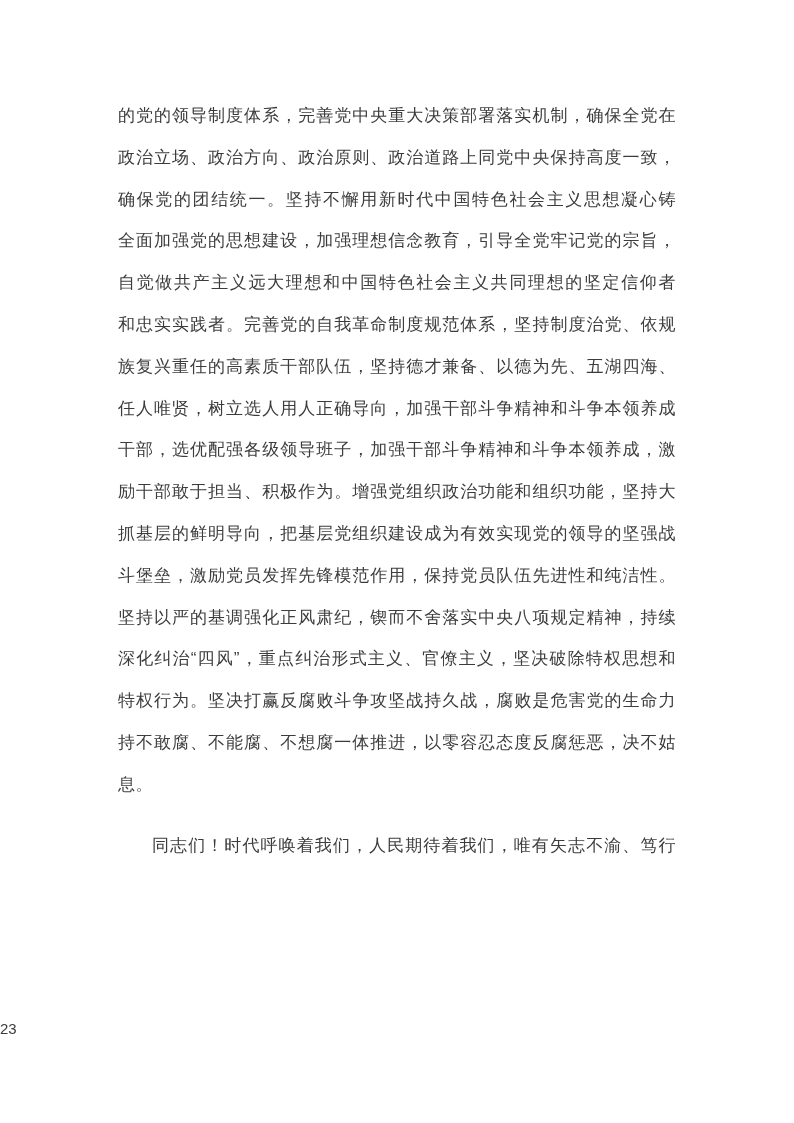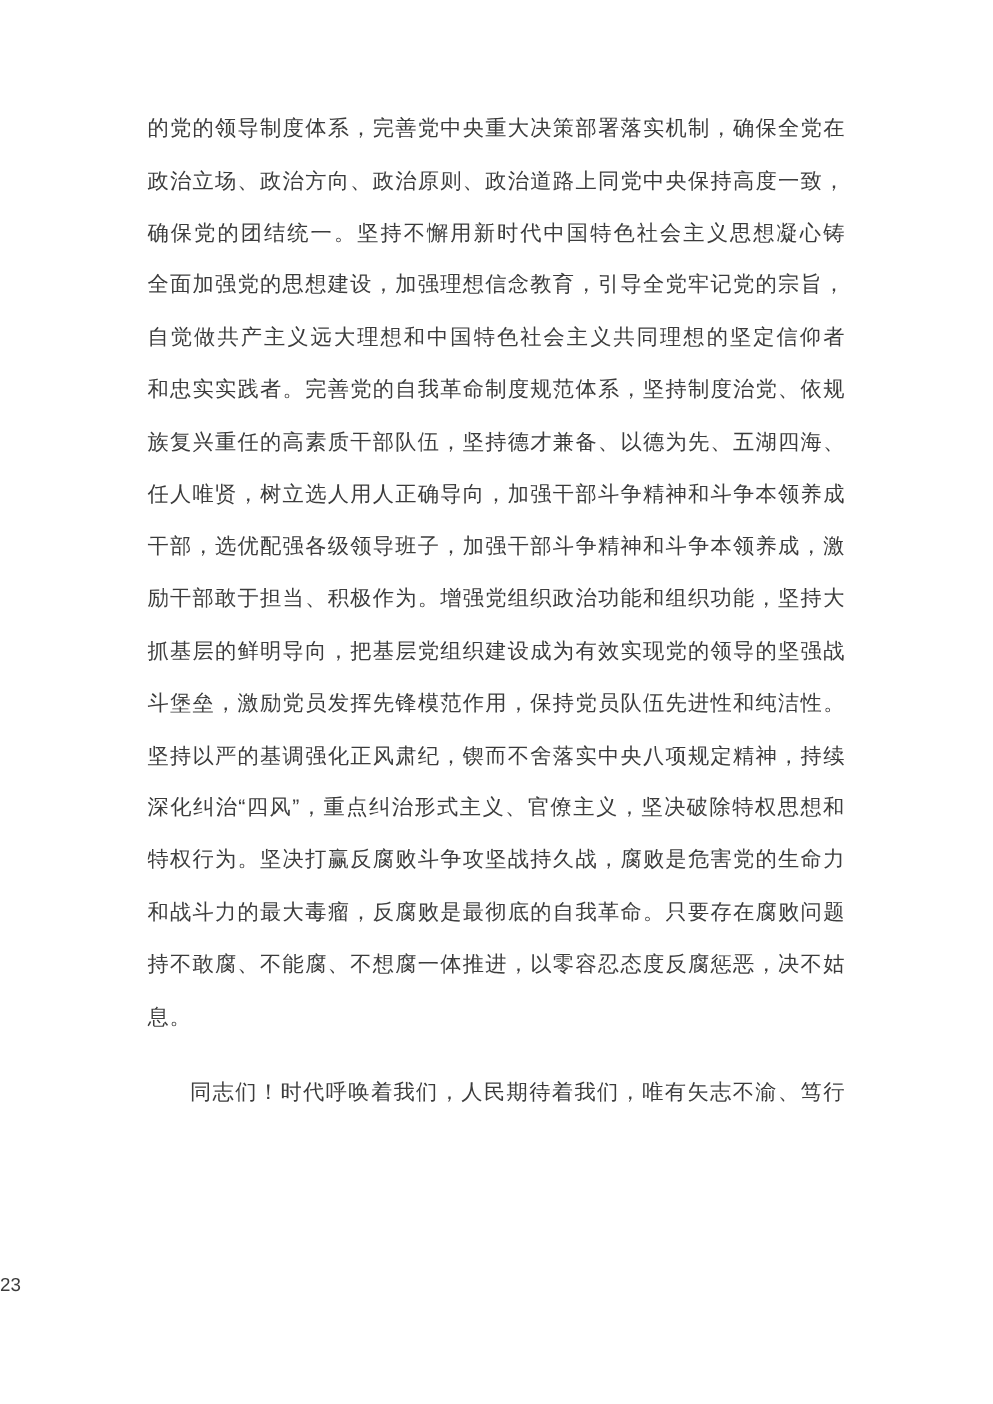--- a/index.html
+++ b/index.html
@@ -11,21 +11,21 @@
     position: relative;
     width: 794px;
     height: 1123px;
     background: #ffffff;
     overflow: hidden;
     font-family: "Liberation Sans", sans-serif;
   }
   .text-column {
     position: absolute;
     left: 118px;
-    top: 82px;
+    top: 95px;
     width: 558px;
   }
   .paragraph {
     margin: 0;
     padding: 0;
   }
   .line {
     font-size: 17px;
     line-height: 41.8px;
     height: 41.8px;
@@ -70,21 +70,20 @@
         <div class="line">和忠实实践者。完善党的自我革命制度规范体系，坚持制度治党、依规</div>
         <div class="line">族复兴重任的高素质干部队伍，坚持德才兼备、以德为先、五湖四海、</div>
         <div class="line">任人唯贤，树立选人用人正确导向，加强干部斗争精神和斗争本领养成</div>
         <div class="line">干部，选优配强各级领导班子，加强干部斗争精神和斗争本领养成，激</div>
         <div class="line">励干部敢于担当、积极作为。增强党组织政治功能和组织功能，坚持大</div>
         <div class="line">抓基层的鲜明导向，把基层党组织建设成为有效实现党的领导的坚强战</div>
         <div class="line">斗堡垒，激励党员发挥先锋模范作用，保持党员队伍先进性和纯洁性。</div>
         <div class="line">坚持以严的基调强化正风肃纪，锲而不舍落实中央八项规定精神，持续</div>
         <div class="line">深化纠治“四风”，重点纠治形式主义、官僚主义，坚决破除特权思想和</div>
         <div class="line">特权行为。坚决打赢反腐败斗争攻坚战持久战，腐败是危害党的生命力</div>
-        <div class="line">和战斗力的最大毒瘤，反腐败是最彻底的自我革命。只要存在腐败问题</div>
         <div class="line">持不敢腐、不能腐、不想腐一体推进，以零容忍态度反腐惩恶，决不姑</div>
         <div class="line line-last">息。</div>
       </div>
     <div class="paragraph paragraph-new">
         <div class="line">同志们！时代呼唤着我们，人民期待着我们，唯有矢志不渝、笃行</div>
       </div>
   </div>
   <div class="page-number">23</div>
 </div>
 

